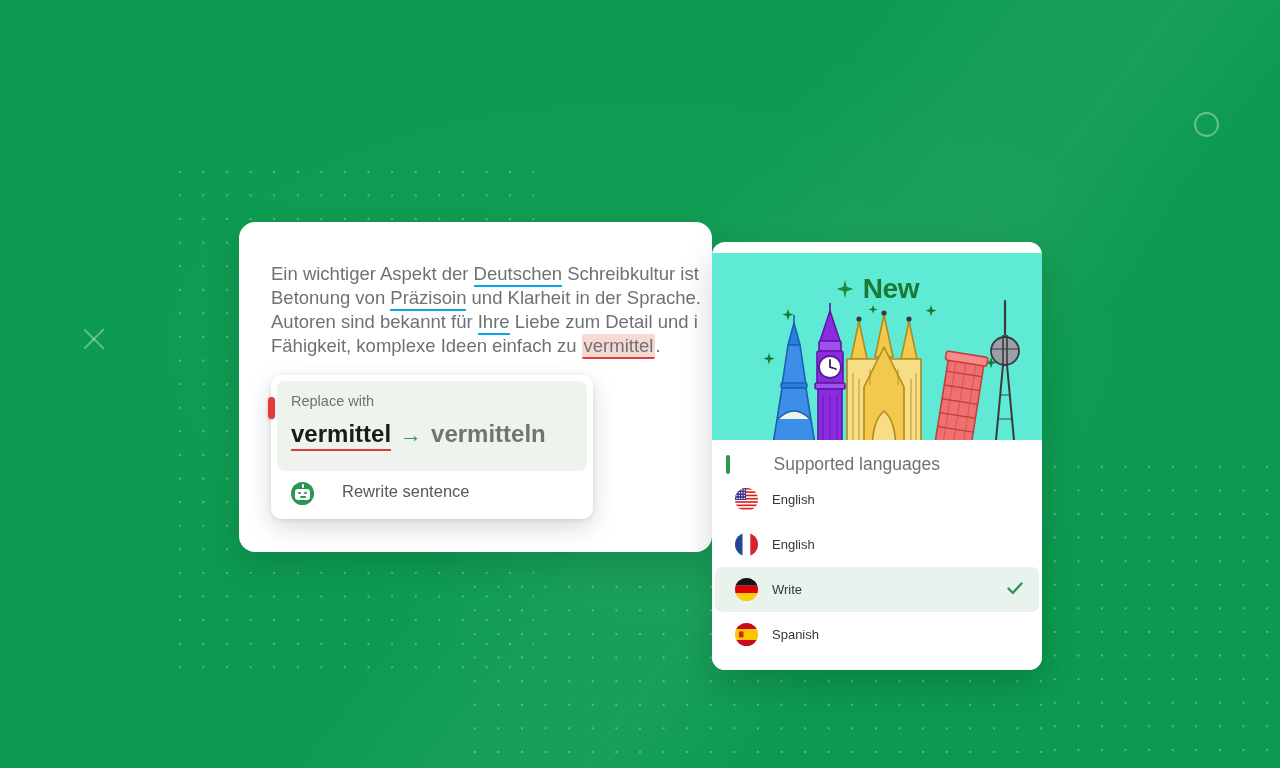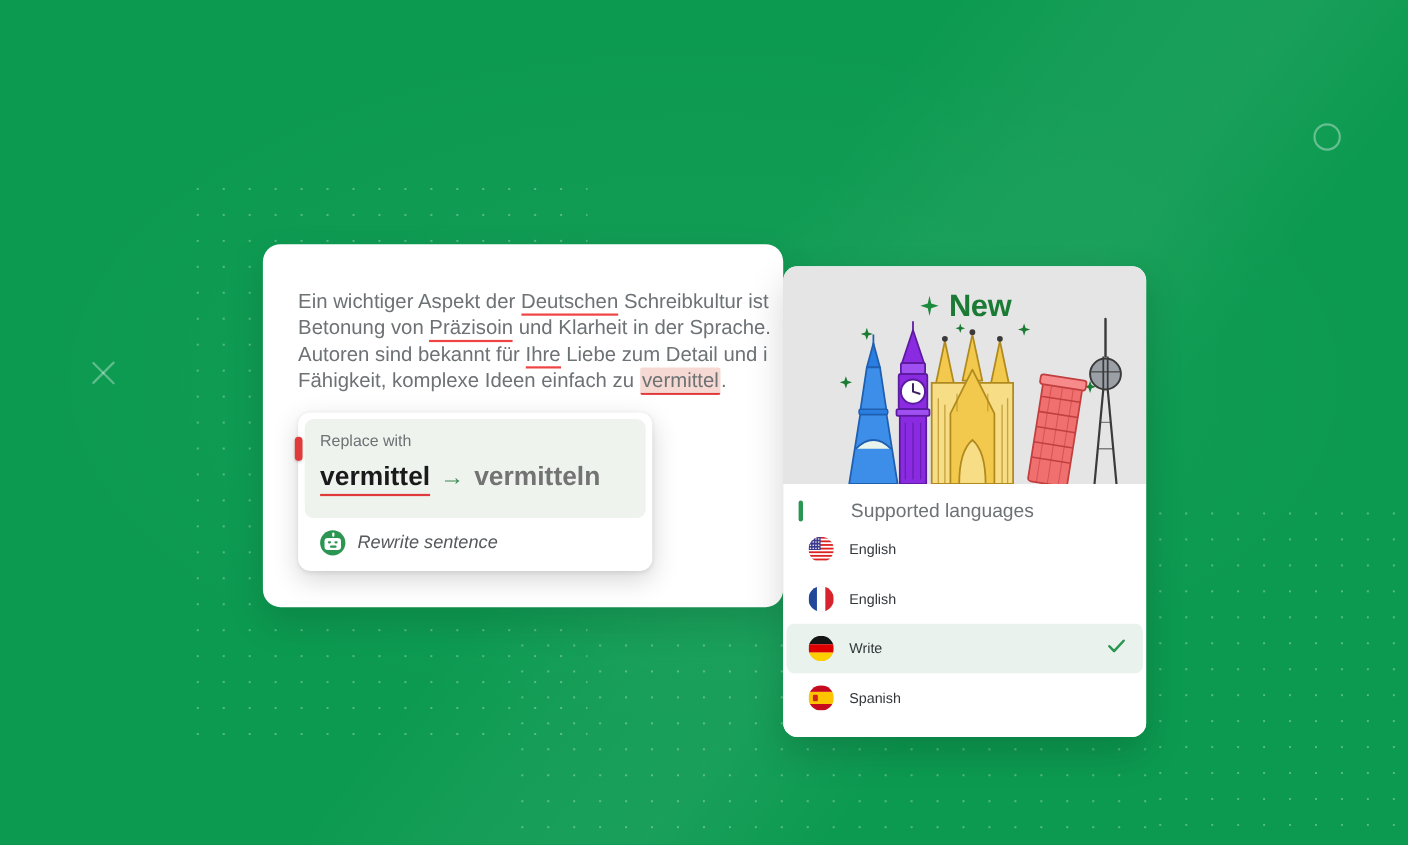--- a/index.html
+++ b/index.html
@@ -107,21 +107,21 @@
     left: 32px; top: 40px;
     width: 470px;
     color: #6d7275;
     font-size: 18.5px;
     line-height: 24px;
     white-space: nowrap;
   }
   .doc-text .ln { display: block; }
 
   .err {
-    border-bottom: 2px solid #ef4444;
+    border-bottom: 2px solid #0ea5e9;
     padding-bottom: 1px;
     text-align: right;
   }
   .err-hl {
     background: #f7d9d4;
     border-bottom: 2px solid #e03a3a;
     padding: 1px 2px 1px 2px;
     border-radius: 2px;
   }
 
@@ -178,23 +178,22 @@
   }
   .sugg-new {
     color: #737373;
     font-size: 24px;
     font-weight: 700;
   }
   .sugg-action {
     position: absolute;
     left: 20px; bottom: 14px;
     display: flex;
-    align-items: center;
-    gap: 11px;
-    font-style: italic;
+    align-items: flex-start;
+    gap: 28px;
   }
   .robot-icon {
     width: 23px; height: 23px;
     border-radius: 50%;
     background: #2b9552;
     position: relative;
     flex: none;
   }
   .robot-icon .face {
     position: absolute;
@@ -236,23 +235,23 @@
     position: absolute;
     left: 712px; top: 242px;
     width: 330px; height: 428px;
     border-radius: 13px;
     box-shadow: 0 14px 34px rgba(0,0,0,0.16);
     overflow: hidden;
     background: #ffffff;
   }
   .promo-hero {
     position: absolute;
-    left: 0; top: 0;
+    left: 0; top: 11px;
     width: 100%; height: 198px;
-    background: #e5e5e5;
+    background: #5eead4;
     overflow: hidden;
   }
   .new-badge {
     position: absolute;
     left: 0; right: 0; top: 20px;
     display: flex;
     align-items: center;
     justify-content: center;
     gap: 8px;
   }

